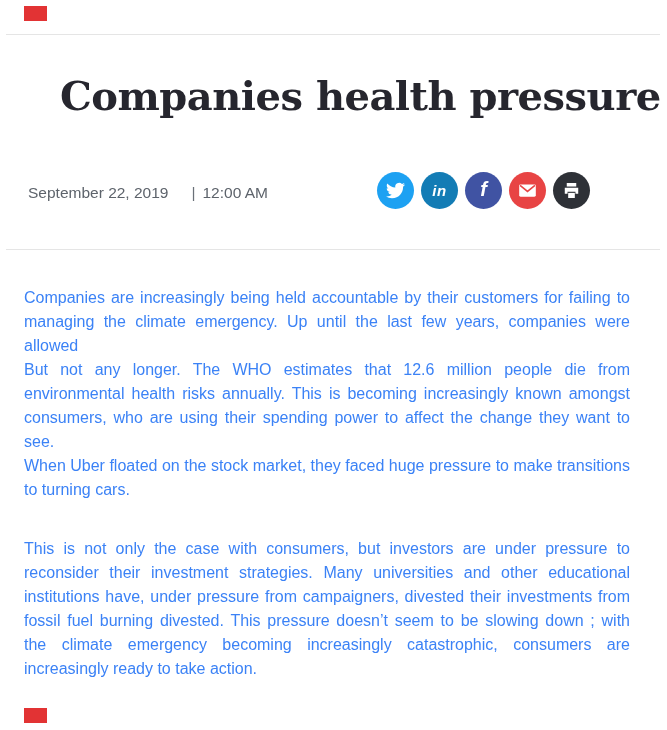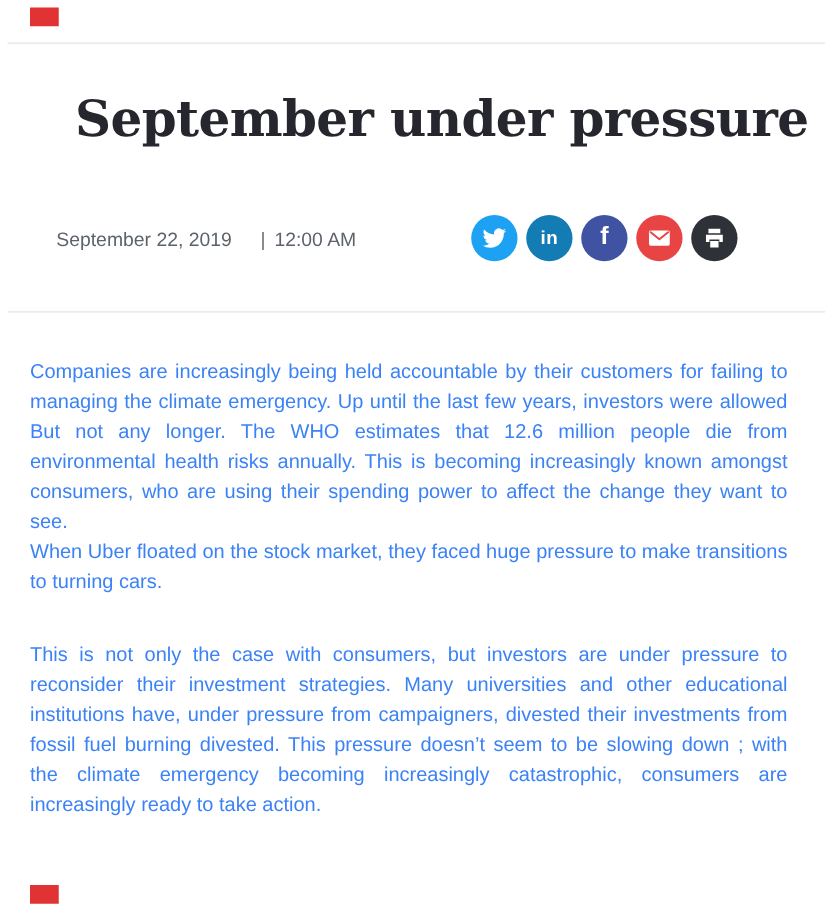--- a/index.html
+++ b/index.html
@@ -13,32 +13,32 @@
   .rule{position:absolute;left:6px;right:7px;height:0;border-top:1px solid #e5e5e5;}
   .rule-top{top:34px;}
   .rule-mid{top:249px;}
   .headline{
     position:absolute;left:60px;top:72px;margin:0;
     font-family:"DejaVu Serif","Liberation Serif",serif;
     font-weight:700;font-size:40px;line-height:1.2;color:#26262e;
     letter-spacing:-0.5px;white-space:nowrap;
   }
   .meta{
-    position:absolute;left:45px;top:184px;
+    position:absolute;left:28px;top:184px;
     font-size:15.5px;color:#5d636b;white-space:nowrap;
   }
   .meta .sep{margin-left:23px;margin-right:7px;color:#6a7078;}
   .share{
     position:absolute;left:377px;top:172px;
     display:flex;gap:7px;
   }
   .share-btn{
     width:37px;height:37px;border-radius:50%;border:none;padding:0;
     display:flex;align-items:center;justify-content:center;
-    cursor:pointer;color:#1da1f2;
+    cursor:pointer;color:#1da1f2;font-style:italic;
   }
   .share-btn .glyph-label{
     color:#fff;font-weight:bold;font-family:"Liberation Sans",sans-serif;
   }
   .glyph-in{font-size:15px;letter-spacing:0.5px;}
   .glyph-f{font-size:20px;transform:translateY(-1px);}
   .article{
     position:absolute;left:24px;top:286px;width:606px;
     font-size:16px;line-height:24px;color:#3b82f6;
   }
@@ -46,21 +46,21 @@
   .line{text-align:justify;text-align-last:justify;}
   .line.last{text-align-last:left;}
 </style>
 </head>
 <body>
 
 <div class="brand-mark brand-top" style="background: rgb(226, 51, 52); color: rgb(226, 51, 52);"></div>
 
 <div class="rule rule-top"></div>
 
-<h1 class="headline">September under pressure</h1>
+<h1 class="headline">Companies health pressure</h1>
 
 <div class="meta">
   <span>September 22, 2019</span><span class="sep">|</span><span>12:00 AM</span>
 </div>
 
 <div class="share">
   <button class="share-btn" style="background: rgb(29, 161, 242); color: rgb(29, 161, 242);">
     <span style="display:flex;">
       <svg width="19" height="19" viewBox="0 0 24 24">
           <path fill="#ffffff" d="M23.953 4.57a10 10 0 01-2.825.775 4.958 4.958 0 002.163-2.723c-.951.555-2.005.959-3.127 1.184a4.92 4.92 0 00-8.384 4.482C7.69 8.095 4.067 6.13 1.64 3.162a4.822 4.822 0 00-.666 2.475c0 1.71.87 3.213 2.188 4.096a4.904 4.904 0 01-2.228-.616v.06a4.923 4.923 0 003.946 4.827 4.996 4.996 0 01-2.212.085 4.936 4.936 0 004.604 3.417 9.867 9.867 0 01-6.102 2.105c-.39 0-.779-.023-1.17-.067a13.995 13.995 0 007.557 2.209c9.053 0 13.998-7.496 13.998-13.985 0-.21 0-.42-.015-.63A9.935 9.935 0 0024 4.59z"></path>
@@ -90,21 +90,21 @@
       </svg>
     </span>
   </button>
 </div>
 
 <div class="rule rule-mid"></div>
 
 <div class="article">
   <div class="paragraph">
       <div class="line">Companies are increasingly being held accountable by their customers for failing to</div>
-      <div class="line">managing the climate emergency. Up until the last few years, investors were allowed</div>
+      <div class="line">managing the climate emergency. Up until the last few years, companies were allowed</div>
       <div class="line">But not any longer. The WHO estimates that 12.6 million people die from</div>
       <div class="line">environmental health risks annually. This is becoming increasingly known amongst</div>
       <div class="line">consumers, who are using their spending power to affect the change they want to see.</div>
       <div class="line">When Uber floated on the stock market, they faced huge pressure to make transitions</div>
       <div class="line last">to turning cars.</div>
     </div>
   <div class="paragraph">
       <div class="line">This is not only the case with consumers, but investors are under pressure to</div>
       <div class="line">reconsider their investment strategies. Many universities and other educational</div>
       <div class="line">institutions have, under pressure from campaigners, divested their investments from</div>

